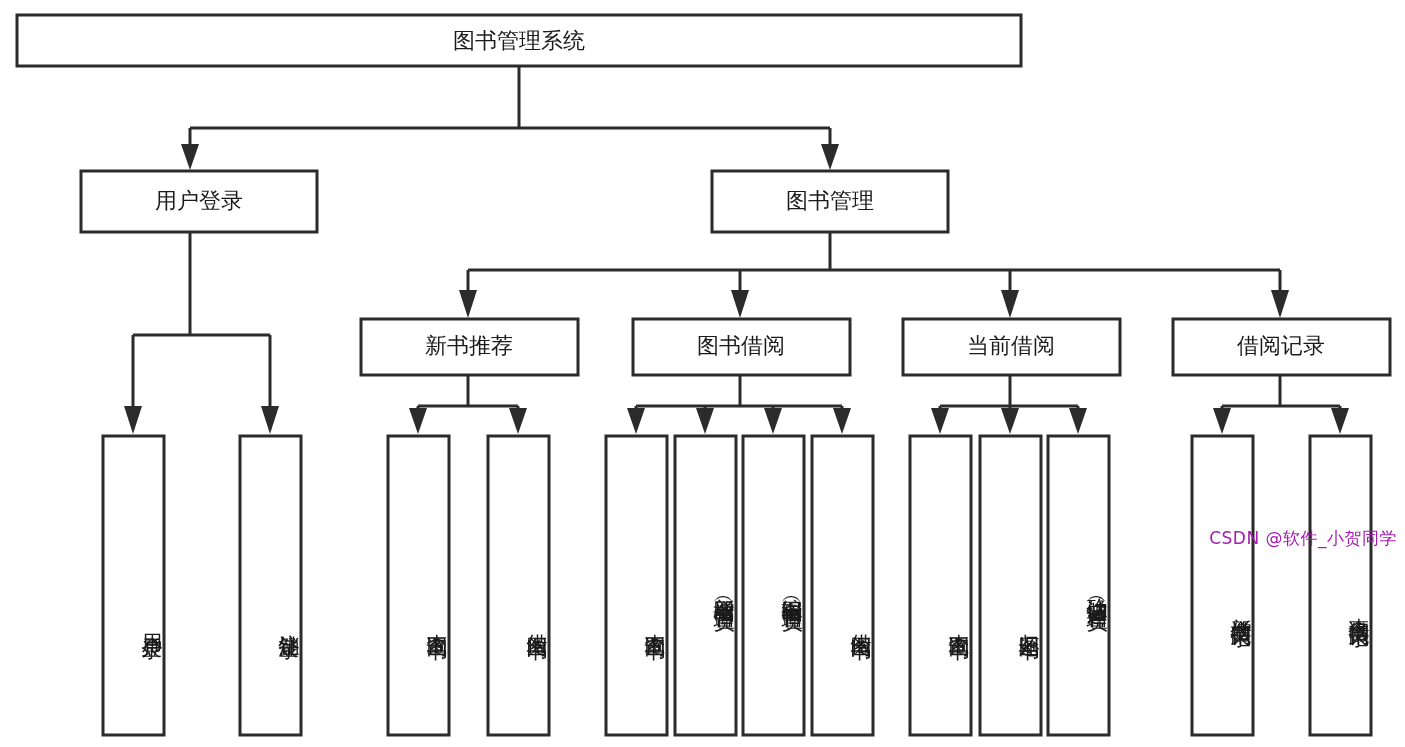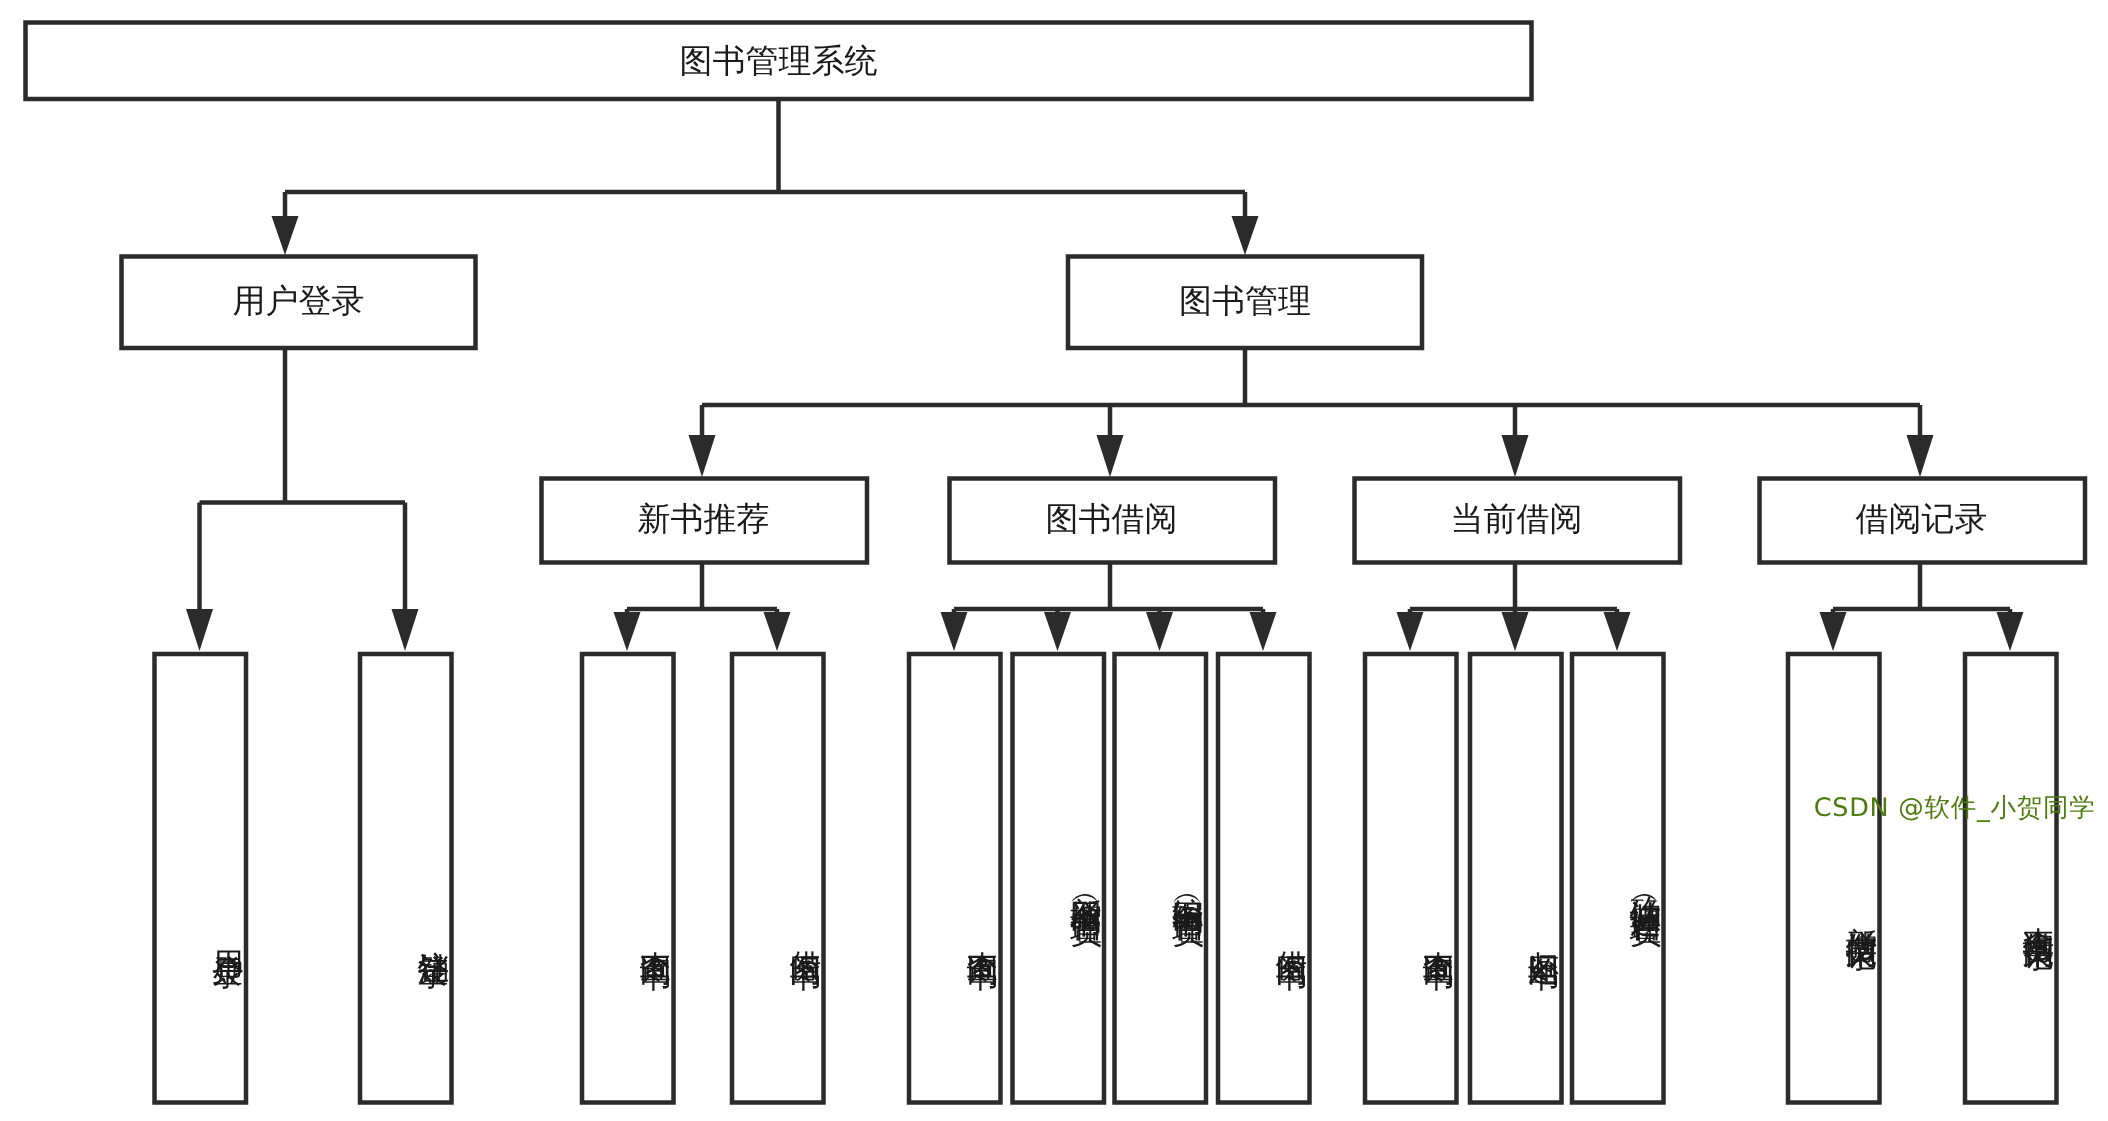--- a/index.html
+++ b/index.html
@@ -62,21 +62,21 @@
     justify-content: center;
     white-space: nowrap;
     pointer-events: none;
   }
   .watermark {
     position: absolute;
     right: 8px;
     bottom: 5px;
     font-family: "DejaVu Sans", "Liberation Sans", sans-serif;
     font-size: 17px;
-    color: #4d7c0f;
+    color: #a21caf;
     letter-spacing: 0.5px;
     white-space: nowrap;
   }
 </style>
 </head>
 <body>
 
 <div id="diagram-root">
 
   <svg class="diagram" viewBox="0 0 1405 747">

